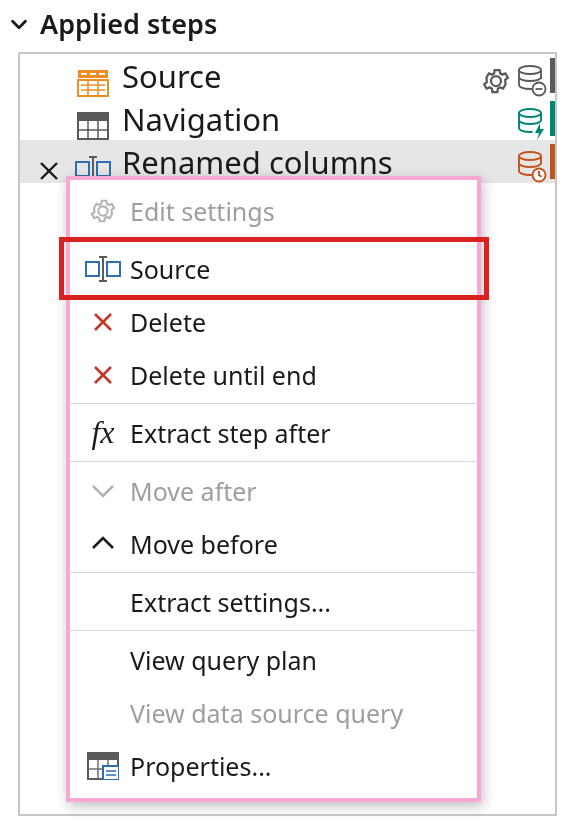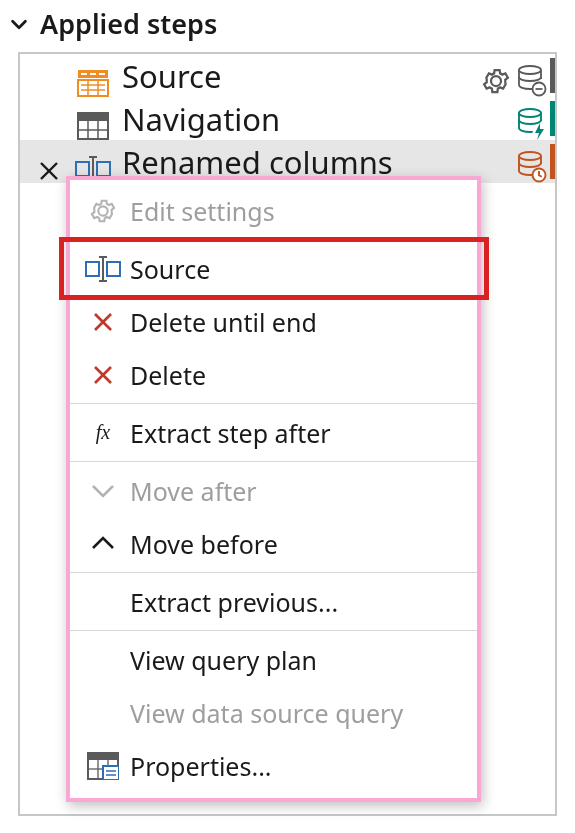--- a/index.html
+++ b/index.html
@@ -222,37 +222,37 @@
     <span class="mlbl">Source</span>
   </div>
 
   <div class="mi">
     <span class="mico">
       <svg width="24" height="24" viewBox="0 0 24 24">
         <line x1="4" y1="4" x2="20" y2="20" stroke="#c0392b" stroke-width="2.6"></line>
         <line x1="20" y1="4" x2="4" y2="20" stroke="#c0392b" stroke-width="2.6"></line>
       </svg>
     </span>
-    <span class="mlbl">Delete until end</span>
+    <span class="mlbl">Delete</span>
   </div>
 
   <div class="mi">
     <span class="mico">
       <svg width="24" height="24" viewBox="0 0 24 24">
         <line x1="4" y1="4" x2="20" y2="20" stroke="#c0392b" stroke-width="2.6"></line>
         <line x1="20" y1="4" x2="4" y2="20" stroke="#c0392b" stroke-width="2.6"></line>
       </svg>
     </span>
-    <span class="mlbl">Delete</span>
-  </div>
-
-  <div class="sep"></div>
-
-  <div class="mi">
-    <span class="mico" style="font-style:italic;font-family:'Times New Roman',serif;font-size:20px;color:#1a1a1a;">fx</span>
+    <span class="mlbl">Delete until end</span>
+  </div>
+
+  <div class="sep"></div>
+
+  <div class="mi">
+    <span class="mico" style="font-style:italic;font-family:'Times New Roman',serif;font-size:32px;color:#1a1a1a;">fx</span>
     <span class="mlbl">Extract step after</span>
   </div>
 
   <div class="sep"></div>
 
   <div class="mi disabled">
     <span class="mico">
       <svg width="26" height="22" viewBox="0 0 26 22">
         <polyline points="3,6 13,16 23,6" fill="none" stroke="#b3b3b3" stroke-width="2.6"></polyline>
       </svg>
@@ -266,21 +266,21 @@
         <polyline points="3,15 13,5 23,15" fill="none" stroke="#1a1a1a" stroke-width="2.6"></polyline>
       </svg>
     </span>
     <span class="mlbl">Move before</span>
   </div>
 
   <div class="sep"></div>
 
   <div class="mi">
     <span class="mico"></span>
-    <span class="mlbl">Extract previous...</span>
+    <span class="mlbl">Extract settings...</span>
   </div>
 
   <div class="sep"></div>
 
   <div class="mi">
     <span class="mico"></span>
     <span class="mlbl">View query plan</span>
   </div>
 
   <div class="mi disabled">

